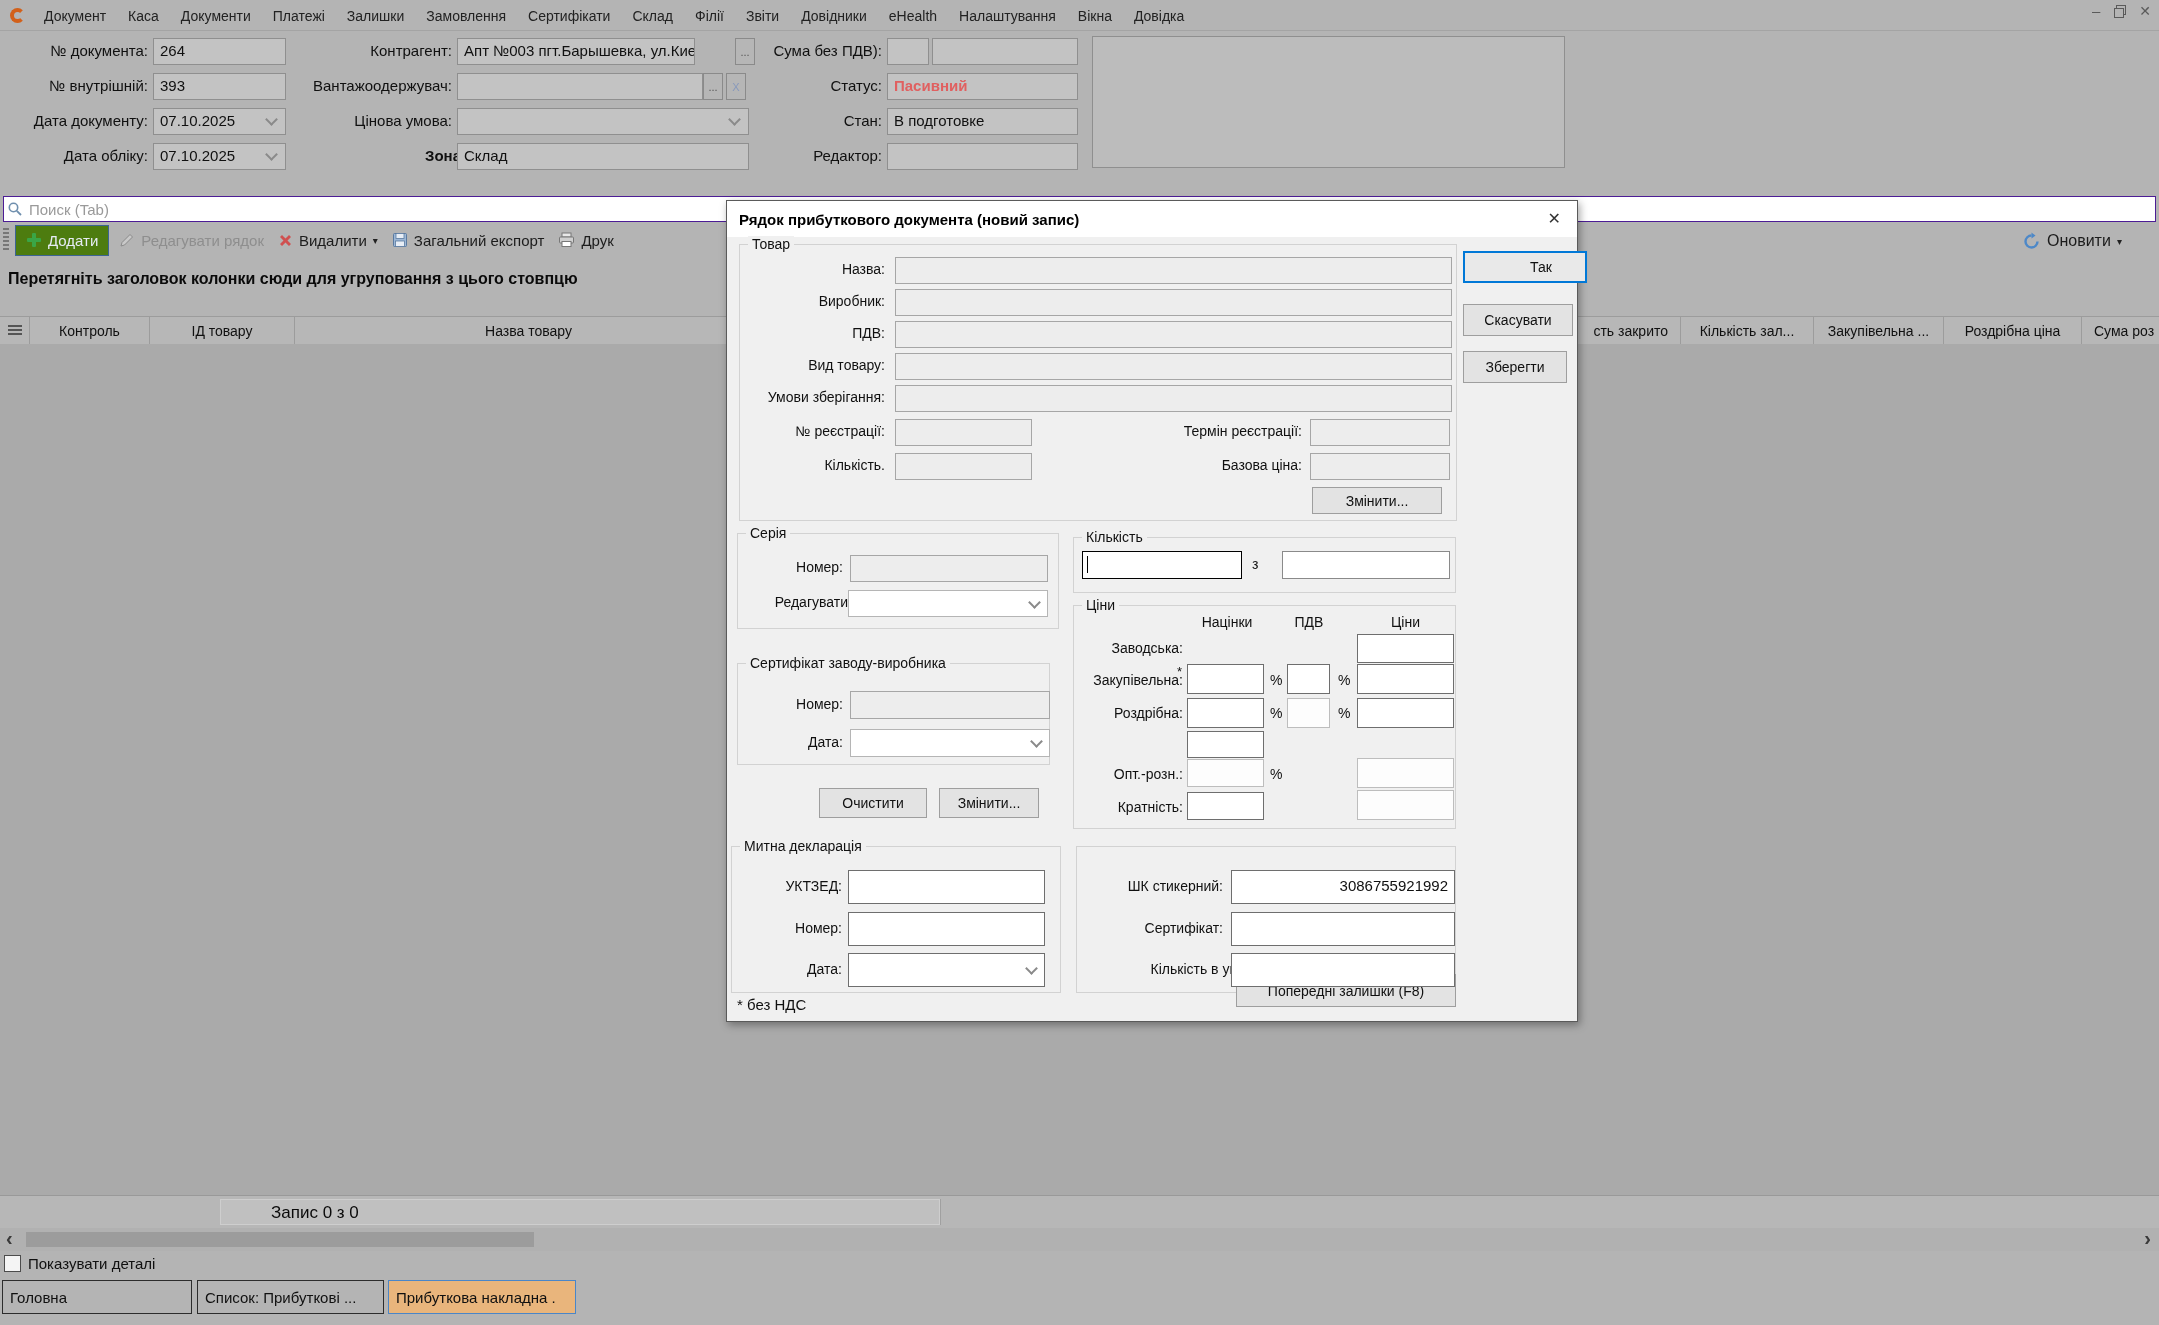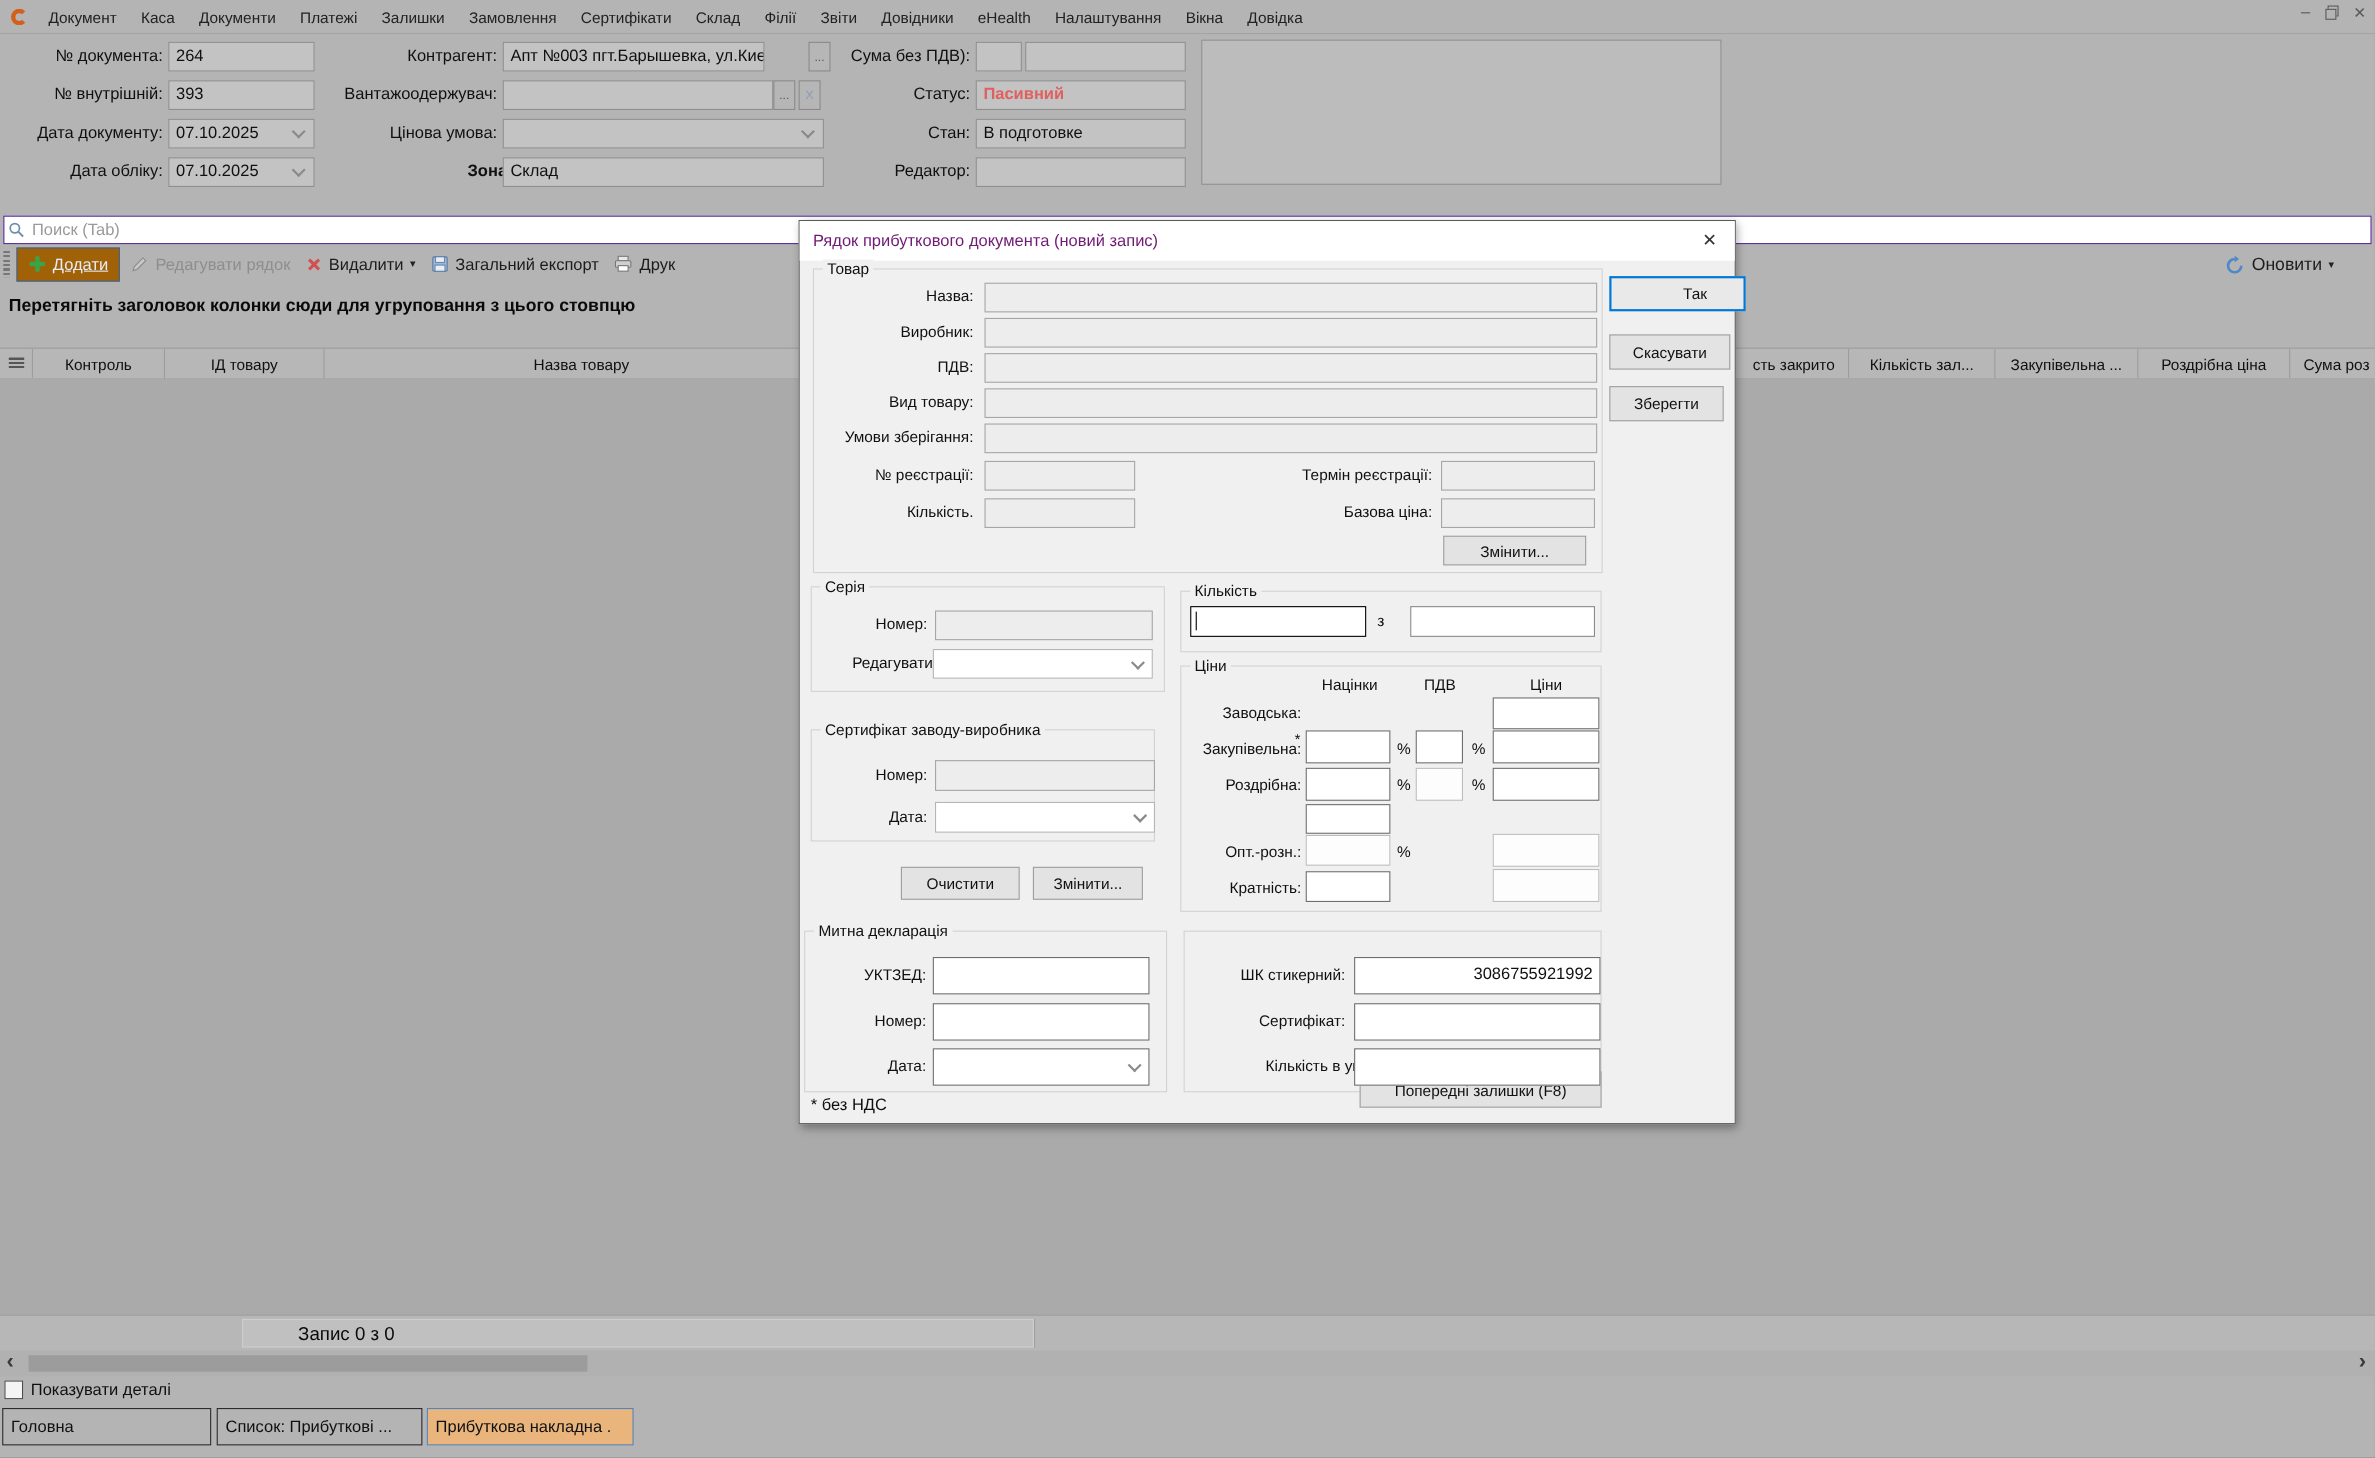--- a/index.html
+++ b/index.html
@@ -118,21 +118,21 @@
       <svg width="16" height="16" viewBox="0 0 16 16">
         <circle cx="6.5" cy="6.5" r="4.2" fill="none" stroke="#6f8fae" stroke-width="1.6"></circle>
         <line x1="9.8" y1="9.8" x2="14" y2="14" stroke="#6f8fae" stroke-width="1.8"></line>
       </svg>
     </span>
     <span style="color:#9a9a9a;font-size:15px;">Поиск (Tab)</span>
   </div>
 
   <div class="abs" style="left:0;top:223px;width:2159px;height:34px;display:flex;align-items:center;">
     <span style="width:6px;height:24px;margin-left:3px;background:repeating-linear-gradient(#777 0 2px,transparent 2px 4px);"></span>
-    <div class="tool-item" style="margin-left:6px;height:29px;padding:0 10px;background:#a16207;border:1px solid #3c6494;color:#e6ecf5;text-decoration:underline;">
+    <div class="tool-item" style="margin-left:6px;height:29px;padding:0 10px;background:#4d7c0f;border:1px solid #3c6494;color:#e6ecf5;">
       <span>
         <svg width="16" height="16" viewBox="0 0 16 16">
           <rect x="6" y="1" width="4" height="14" rx="1" fill="#3aa546"></rect>
           <rect x="1" y="6" width="14" height="4" rx="1" fill="#3aa546"></rect>
         </svg>
       </span>
       <span>Додати</span>
     </div>
     <div class="tool-item" style="margin-left:10px;color:#8e8e8e;">
       <span>
@@ -222,21 +222,21 @@
   </div>
 
   <div class="abs" style="left:0;top:1251px;width:2159px;height:27px;">
     <span style="position:absolute;left:4px;top:4px;width:17px;height:17px;background:#f4f4f4;border:1px solid #4c4c4c;box-sizing:border-box;"></span>
     <span style="position:absolute;left:28px;top:4px;font-size:15px;">Показувати деталі</span>
   </div>
 
   <div class="abs" style="left:726px;top:200px;width:852px;height:822px;background:#f0f0f0;border:1px solid #5a5a5a;box-sizing:border-box;box-shadow:2px 3px 8px rgba(0,0,0,0.35);">
 
     <div style="position:absolute;left:0;top:0;width:100%;height:36px;background:#ffffff;display:flex;align-items:center;box-sizing:border-box;padding:0 12px;">
-      <span style="font-size:15px;color:#701a75;">Рядок прибуткового документа (новий запис)</span>
+      <span style="font-size:15px;color:#000000;font-weight:bold;">Рядок прибуткового документа (новий запис)</span>
       <span style="position:absolute;right:16px;top:8px;font-size:16px;color:#333;">✕</span>
     </div>
 
     <div class="btn" style="left:736px;top:50px;width:124px;height:32px;border:2px solid #0078d7;background:#e9e9e9;padding-left:32px;">Так</div>
     <div class="btn" style="left:736px;top:103px;width:110px;height:32px;">Скасувати</div>
     <div class="btn" style="left:736px;top:150px;width:104px;height:32px;">Зберегти</div>
 
     <div class="grp" style="left:12px;top:43px;width:718px;height:277px;">
       <span class="leg">Товар</span>
 

